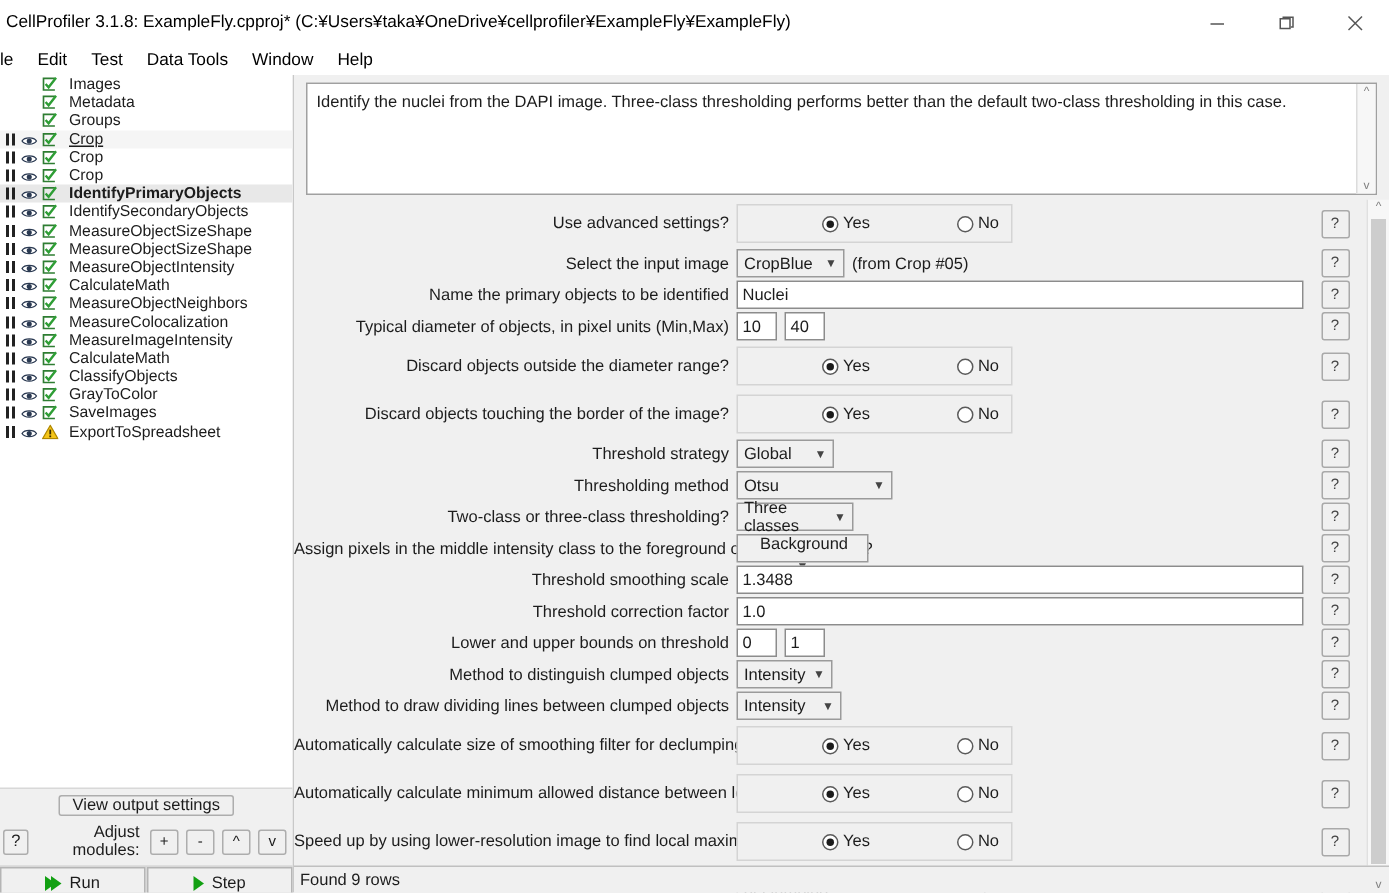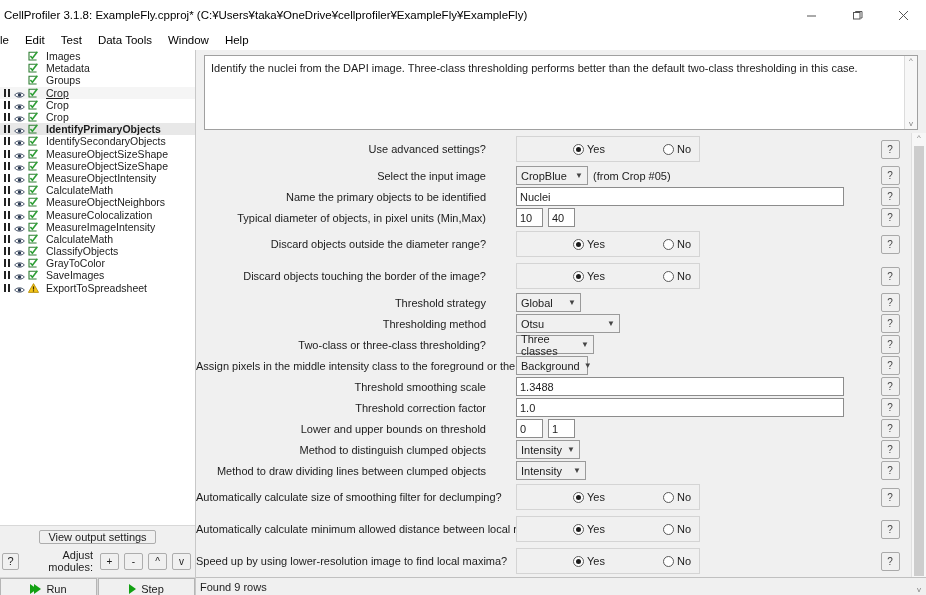--- a/index.html
+++ b/index.html
@@ -214,21 +214,20 @@
     flex: 1;
     overflow: hidden;
     position: relative;
   }
   .srow {
     display: flex;
     align-items: center;
     padding: 0 0 0 0;
     height: 21px;
     margin-bottom: 0px;
-    gap: 25px;
   }
   .srow-label {
     width: 295px;
     text-align: right;
     padding-right: 5px;
     font-size: 11px;
     white-space: nowrap;
     flex: 0 0 auto;
   }
   .srow-ctrl {
@@ -807,21 +806,21 @@
                 <span class="chev">▼</span>
               </div>
             </div>
             <div class="srow-help">
               <span class="qbtn">?</span>
             </div>
           </div>
           <div class="srow">
             <div class="srow-label">Assign pixels in the middle intensity class to the foreground or the background?</div>
             <div class="srow-ctrl">
-              <div class="combo" style="width: 72px;">
+              <div class="combo" style="width: 88px; flex-direction: column;">
                 <span>Background</span>
                 <span class="chev">▼</span>
               </div>
             </div>
             <div class="srow-help">
               <span class="qbtn">?</span>
             </div>
           </div>
           <div class="srow">
             <div class="srow-label">Threshold smoothing scale</div>

